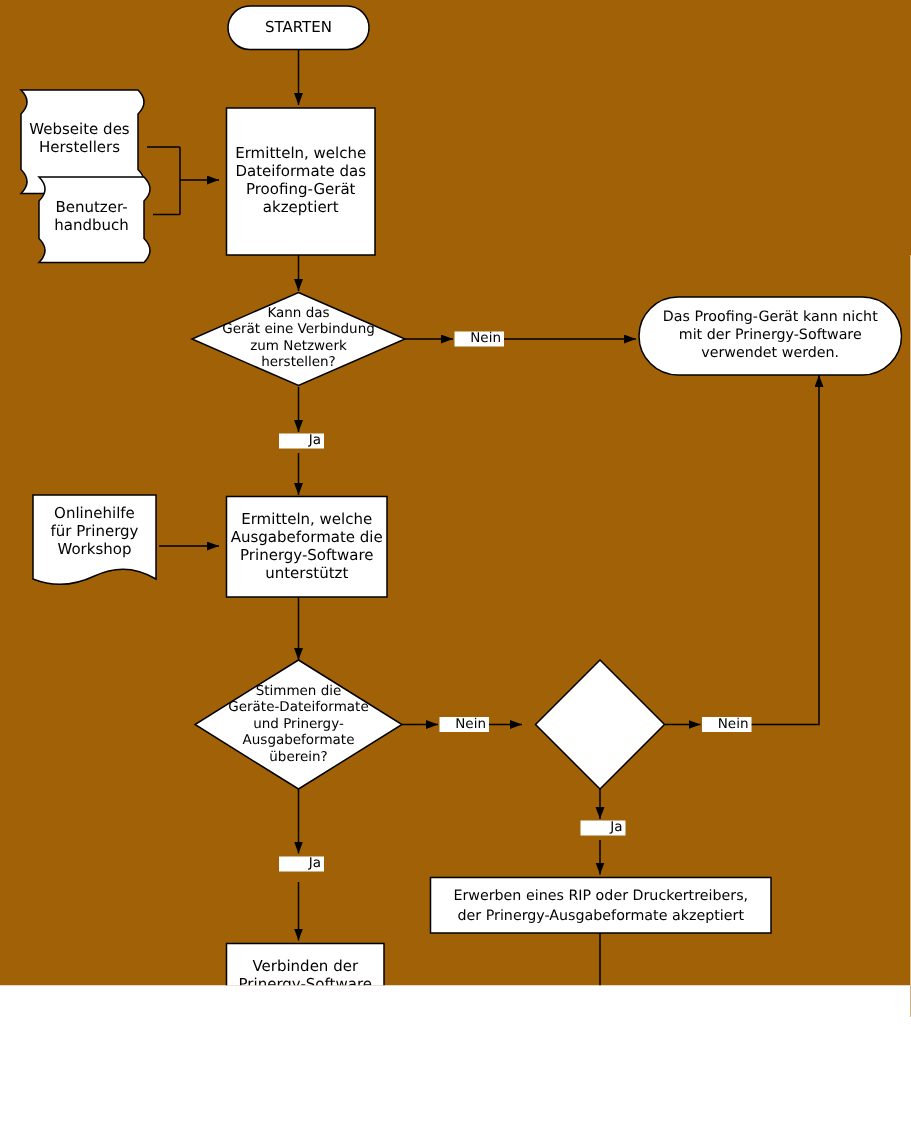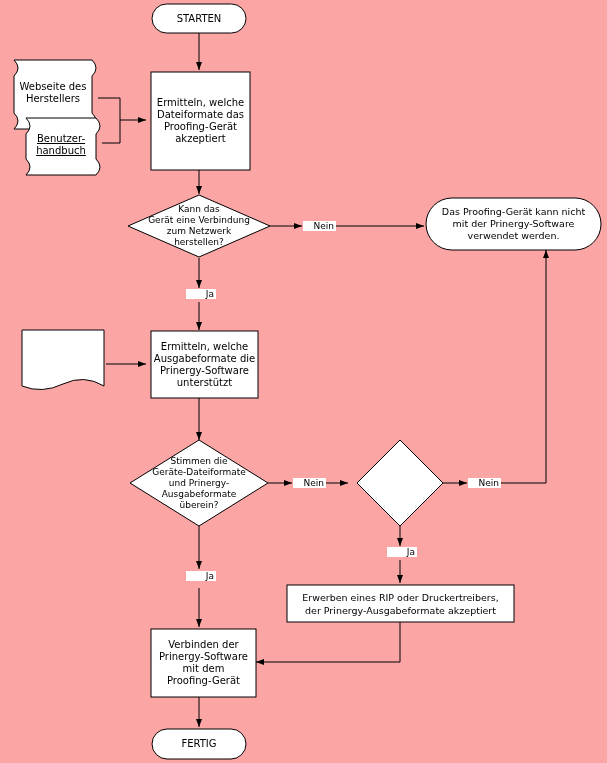--- a/index.html
+++ b/index.html
@@ -7,22 +7,22 @@
     margin: 0;
     padding: 0;
     background: #ffffff;
   }
   body {
     font-family: "DejaVu Sans", sans-serif;
   }
   #canvas {
     position: relative;
     width: 607px;
-    height: 763px;
-    background: #fca5a5;
+    height: 657px;
+    background: #a16207;
     overflow: hidden;
   }
   #flow-svg {
     position: absolute;
     left: 0;
     top: 0;
     width: 607px;
     height: 763px;
   }
   .shape-text {
@@ -150,37 +150,40 @@
     <g>
       <rect x="152" y="729" width="94" height="30" rx="15" ry="15" fill="#ffffff" stroke="#000000" stroke-width="1"></rect>
     </g>
   </svg>
 
   <div class="shape-text" style="left:152px; top:4px; width:94px; height:29px;">STARTEN</div>
 
   <div class="shape-text" style="left:16px; top:62px; width:74px; height:62px;">Webseite des
 Herstellers</div>
 
-  <div class="shape-text" style="left:28px; top:120px; width:66px; height:50px;text-decoration:underline;">Benutzer-
+  <div class="shape-text" style="left:28px; top:120px; width:66px; height:50px;">Benutzer-
 handbuch</div>
 
   <div class="shape-text" style="left:151px; top:72px; width:99px; height:98px;">Ermitteln, welche
 Dateiformate das
 Proofing-Gerät
 akzeptiert</div>
 
   <div class="shape-text" style="left:129px; top:198px; width:140px; height:56px; font-size:9px; line-height:11px;">Kann das
 Gerät eine Verbindung
 zum Netzwerk
 herstellen?</div>
 
   <div class="shape-text" style="left:428px; top:198px; width:171px; height:52px; font-size:9.5px; line-height:12px;">Das Proofing-Gerät kann nicht
 mit der Prinergy-Software
 verwendet werden.</div>
 
+  <div class="shape-text" style="left:24px; top:332px; width:78px; height:46px;">Onlinehilfe
+für Prinergy
+Workshop</div>
 
   <div class="shape-text" style="left:151px; top:331px; width:107px; height:67px;">Ermitteln, welche
 Ausgabeformate die
 Prinergy-Software
 unterstützt</div>
 
   <div class="shape-text" style="left:131px; top:448px; width:136px; height:70px; font-size:9px; line-height:11px;">Stimmen die
 Geräte-Dateiformate
 und Prinergy-
 Ausgabeformate

